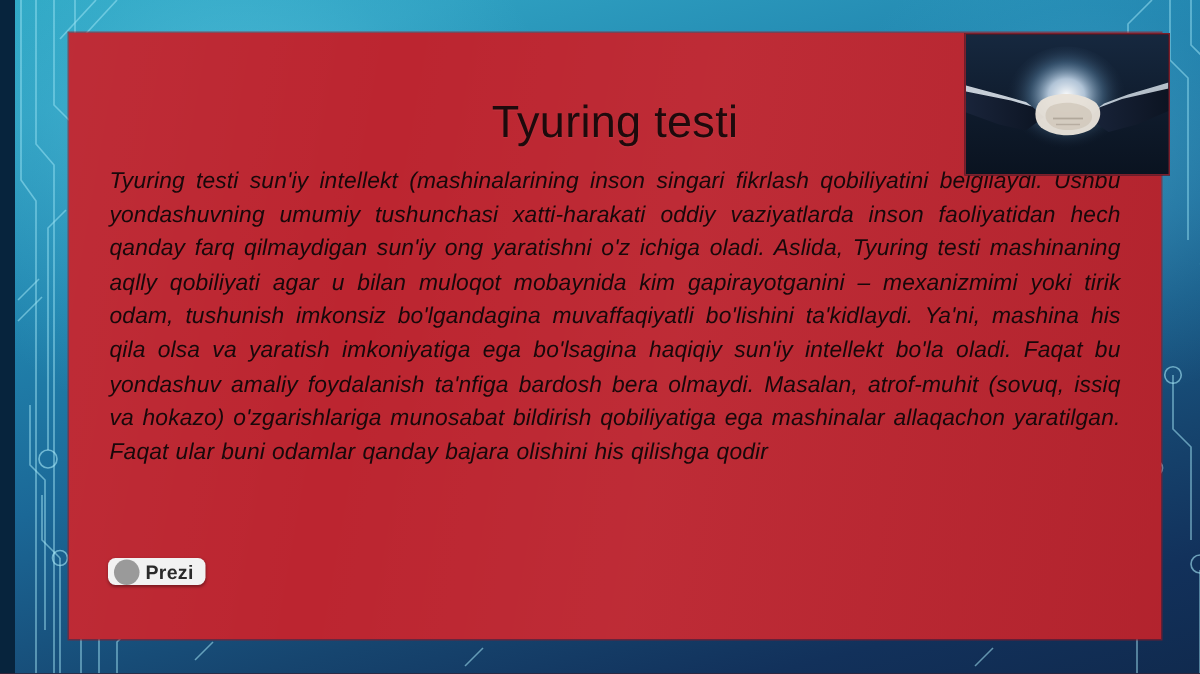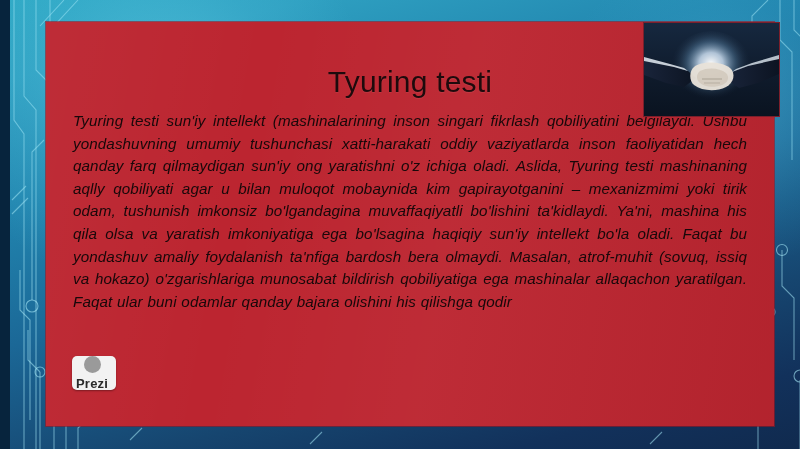--- a/index.html
+++ b/index.html
@@ -93,29 +93,28 @@
     overflow: hidden;
     border: 1px solid #7c1f2b;
     background: #0d1726;
   }
   #thumb svg { display: block; }
   
   #prezi-badge {
     position: absolute;
     left: 26px;
     bottom: 36px;
-    height: 34px;
+    height: 18px;
     display: flex;
     align-items: center;
     gap: 4px;
     padding: 0 8px 0 4px;
     background: #f2f2f2;
     border-radius: 5px;
     box-shadow: 0 1px 2px rgba(0,0,0,0.35);
-    flex-direction: column;
   }
   #prezi-dot {
     width: 17px;
     height: 17px;
     border-radius: 50%;
     background: #9a9a9a;
     flex: 0 0 auto;
   }
   #prezi-label {
     font-size: 13px;

